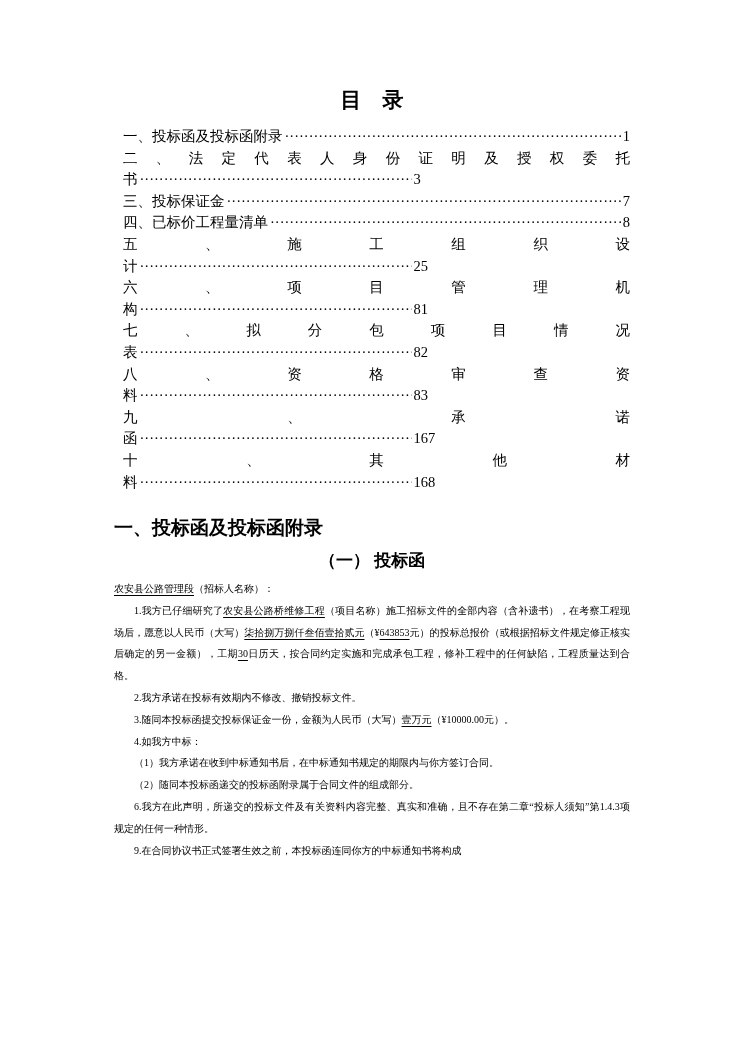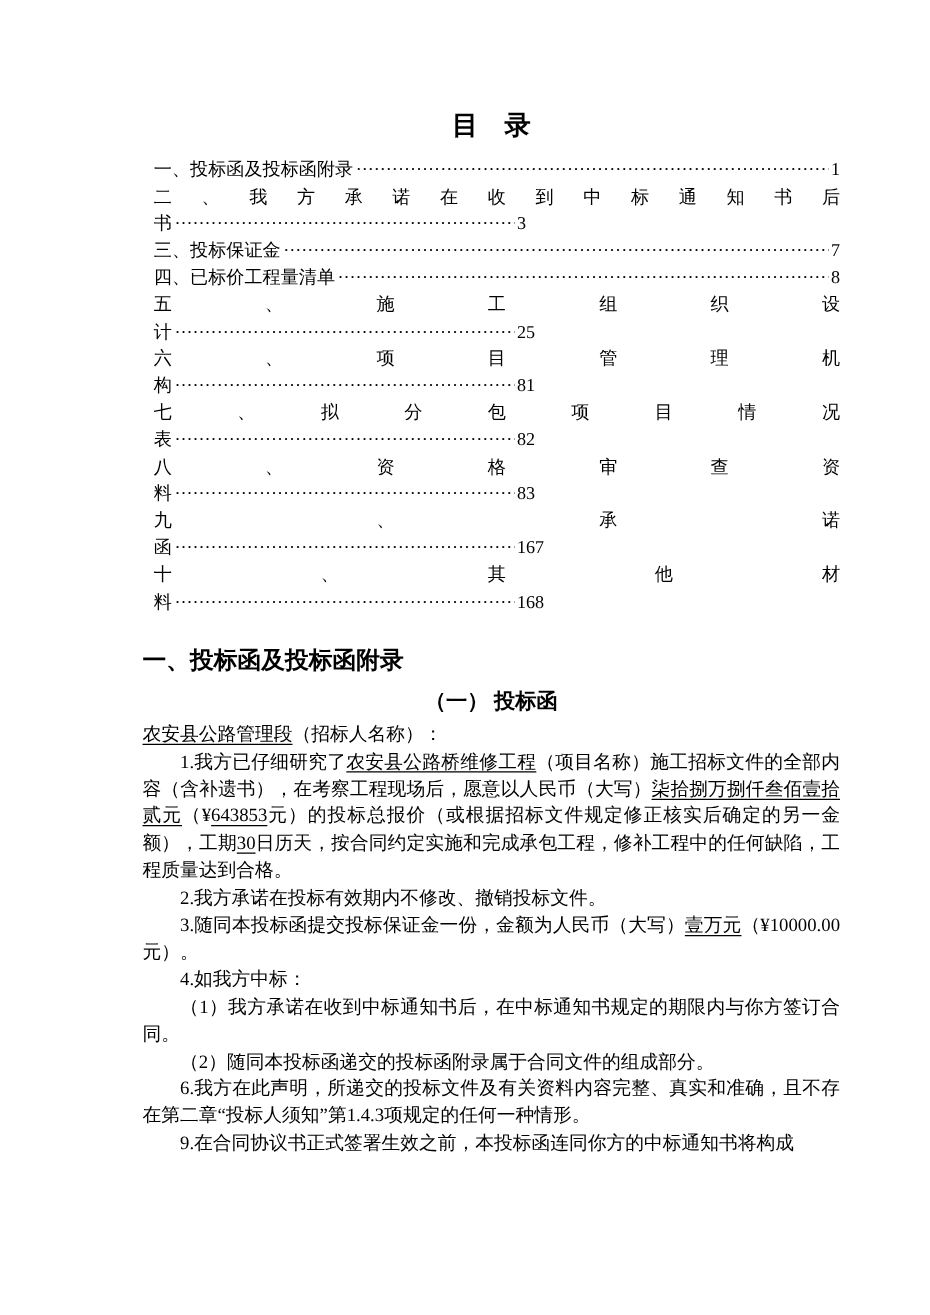--- a/index.html
+++ b/index.html
@@ -5,21 +5,21 @@
   * { margin: 0; padding: 0; box-sizing: border-box; }
   html, body { background: #e8e8e8; }
   body {
     width: 744px; height: 1052px;
     font-family: "Liberation Serif", "DejaVu Serif", serif;
     color: #000;
   }
   .page {
     width: 744px; height: 1052px;
     background: #ffffff;
-    padding: 86px 72px 40px 114px;
+    padding: 86px 114px 40px 114px;
     overflow: hidden;
   }
   .toc-title {
     text-align: center;
     font-size: 21px;
     font-weight: bold;
     margin-bottom: 12px;
   }
   .toc { font-size: 14.5px; padding-left: 9px; }
   .toc-row { display: flex; align-items: baseline; line-height: 21.6px; }
@@ -43,21 +43,21 @@
     font-weight: bold;
     margin-top: 22px;
   }
   .sub-title {
     text-align: center;
     font-size: 17px;
     font-weight: bold;
     margin-top: 8px;
     margin-bottom: 6px;
   }
-  .body-text { font-size: 15px; }
+  .body-text { font-size: 10px; }
   .body-text p.para {
     line-height: 21.8px;
     text-align: justify;
     margin: 0;
   }
   .body-text p.para.indent { text-indent: 2em; }
   .u { text-decoration: underline; text-underline-offset: 3px; }
 </style>
 </head>
 <body>
@@ -65,21 +65,21 @@
 <div class="page">
 
   <h1 class="toc-title">目　录</h1>
 
   <div class="toc" id="toc-entries">
       <div class="toc-row full">
         <span class="toc-text">一、投标函及投标函附录</span>
         <span class="leader">············································································································································································································································································································</span>
         <span class="toc-page">1</span>
       </div>
-      <div class="toc-just">二、我方承诺在收到中标通知书后</div>
+      <div class="toc-just">二、法定代表人身份证明及授权委托</div>
       <div class="toc-row wrap">
         <span class="toc-text">书</span>
         <span class="leader">············································································································································································································································································································</span>
         <span class="toc-page">3</span>
       </div>
       <div class="toc-row full">
         <span class="toc-text">三、投标保证金</span>
         <span class="leader">············································································································································································································································································································</span>
         <span class="toc-page">7</span>
       </div>

